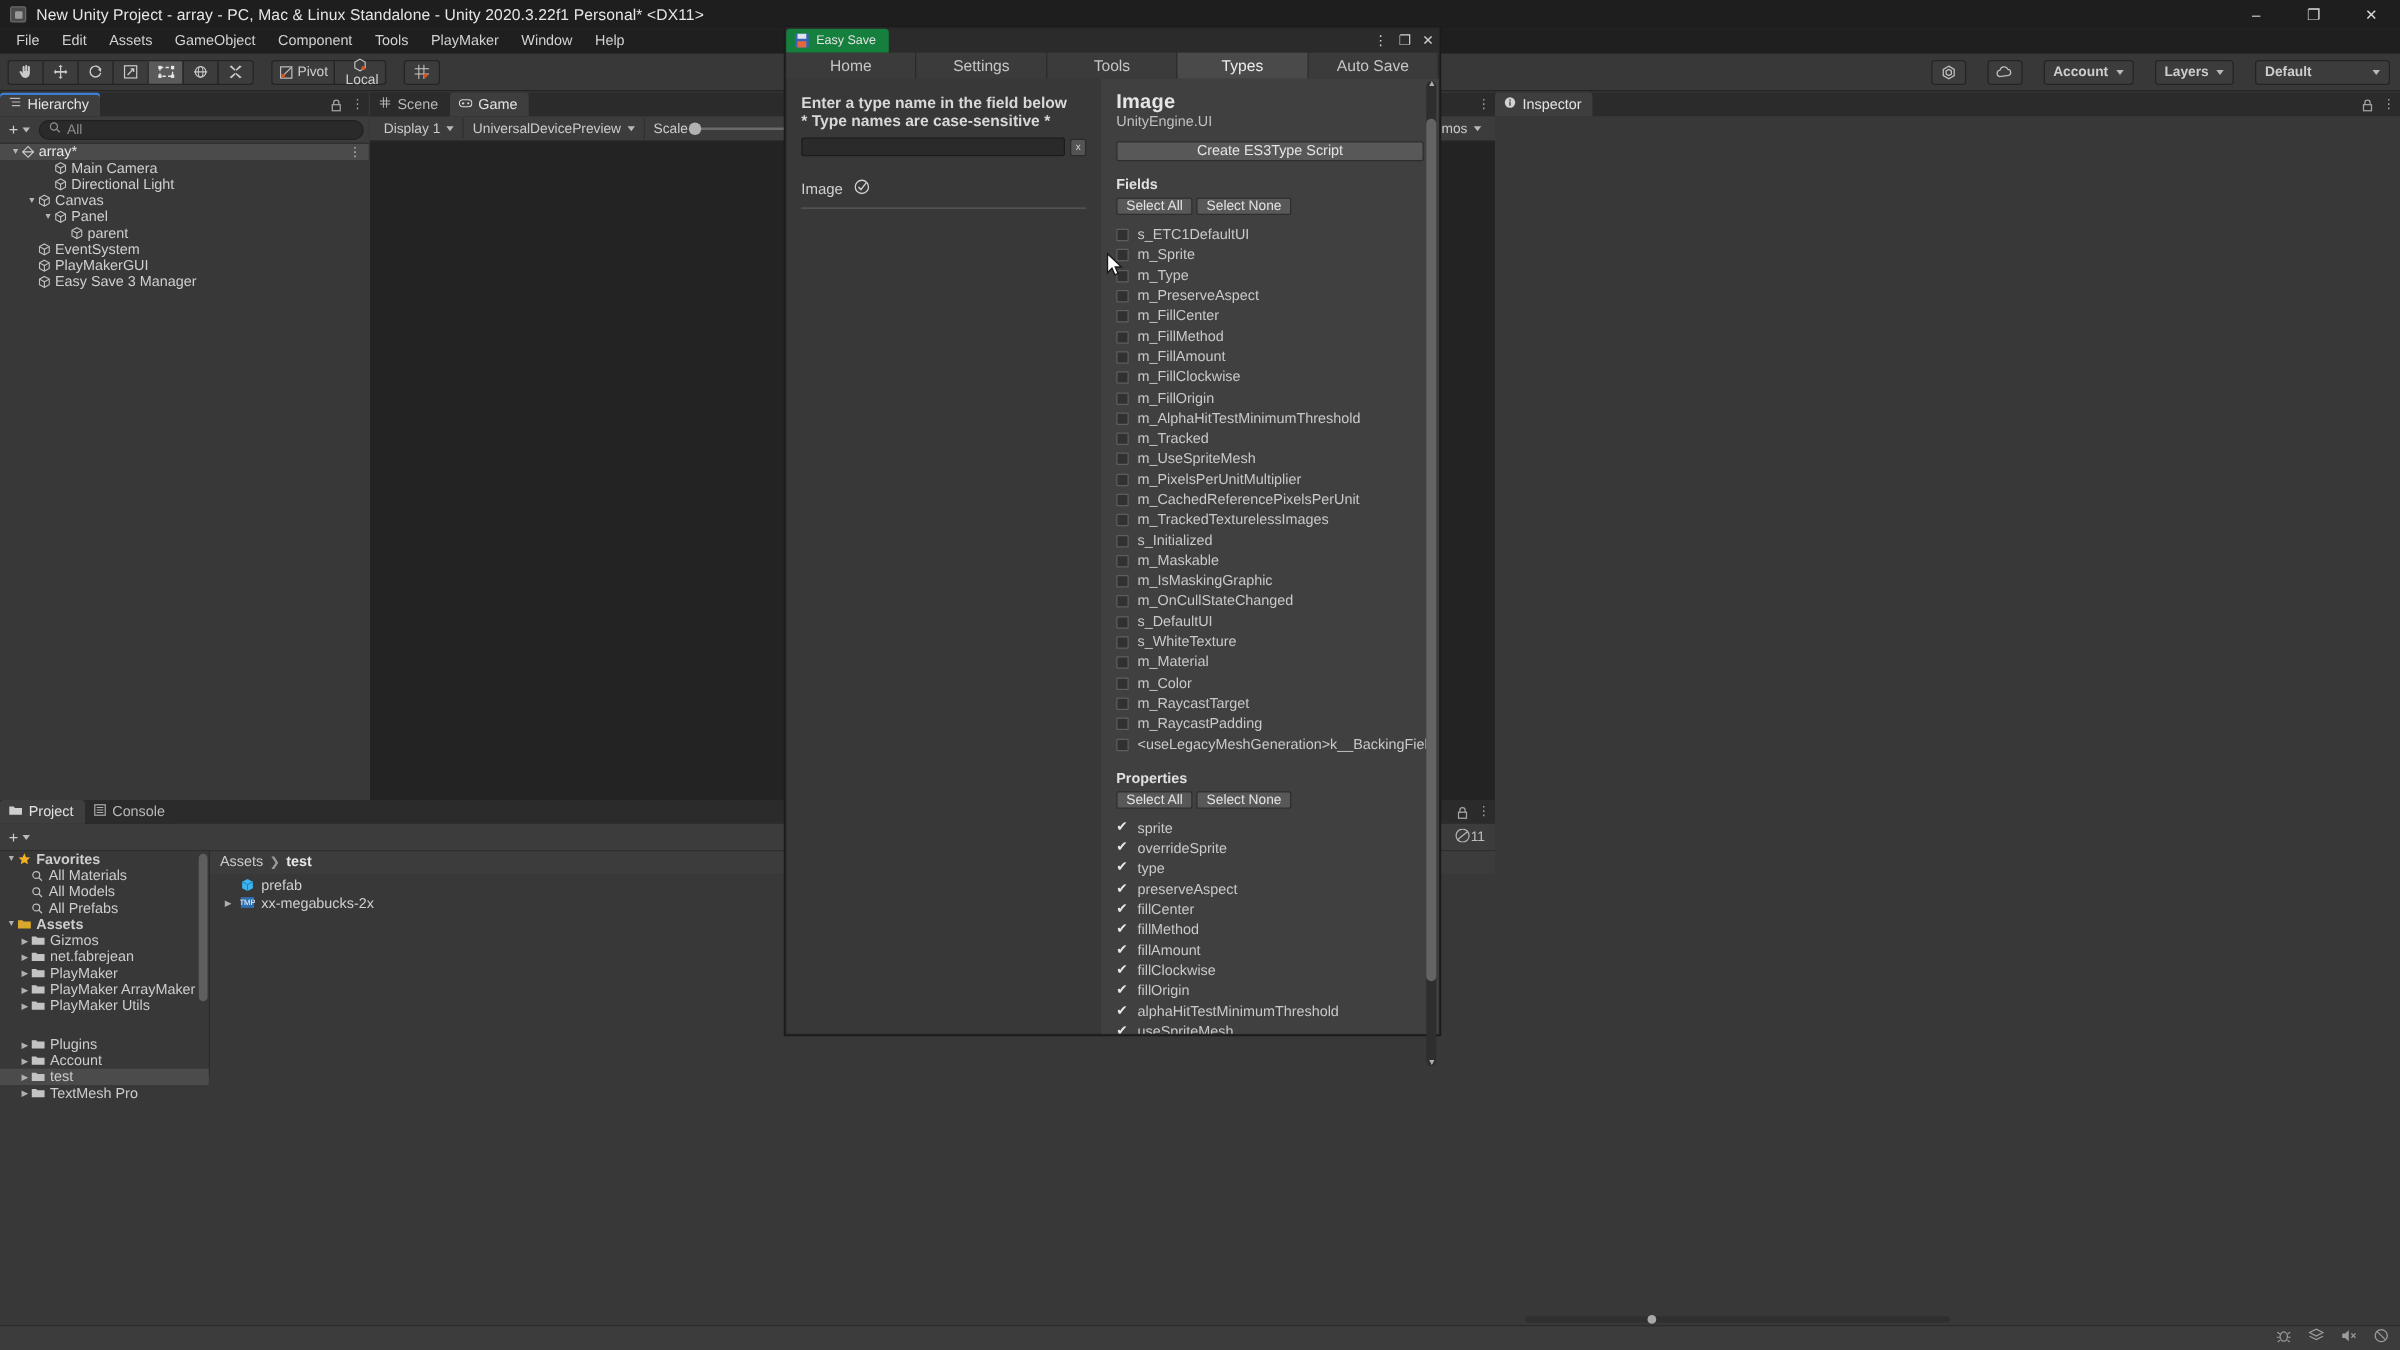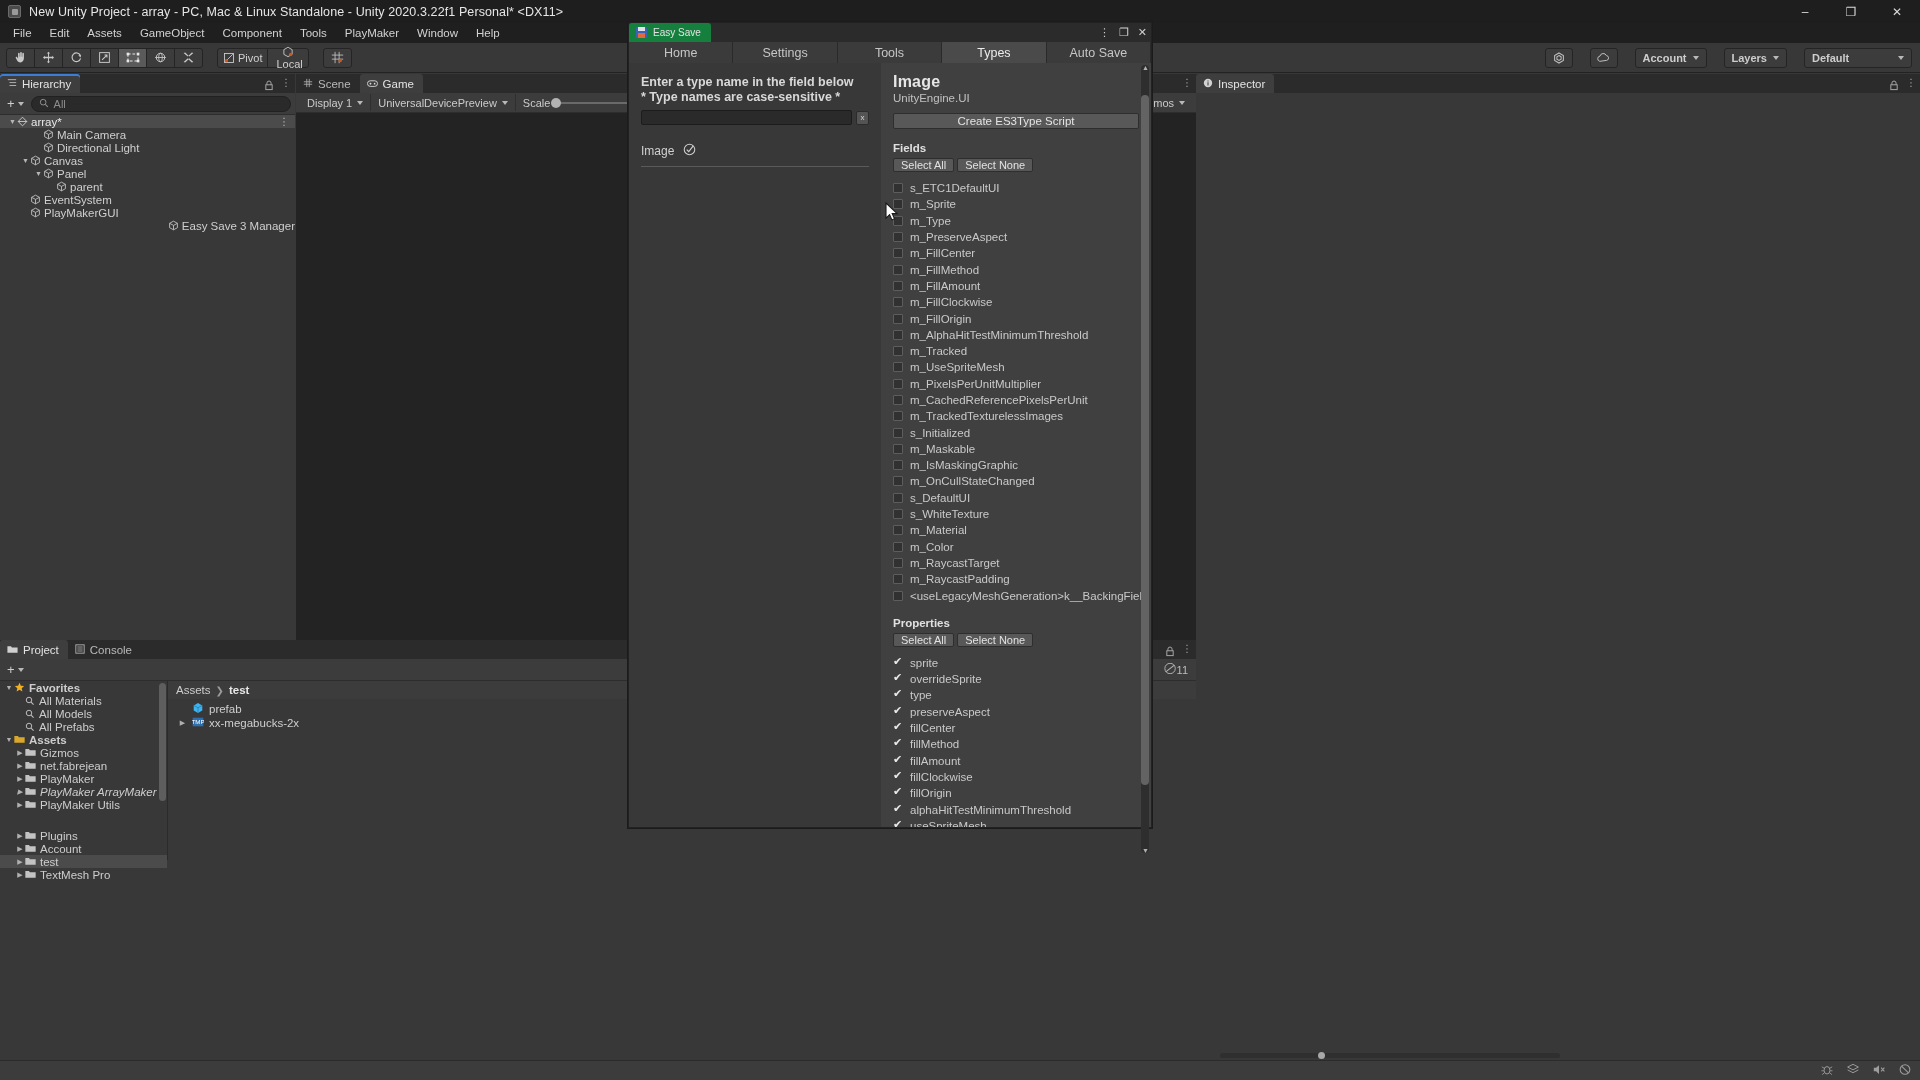--- a/index.html
+++ b/index.html
@@ -476,21 +476,21 @@
         <div class="h-row" style="padding-left: 21px;">
           <span class="tri"></span>
           <span class="gicon">
             <svg width="11" height="11" viewBox="0 0 13 13">
               <path fill="none" stroke="#c2c2c2" stroke-width="1.05" d="M6.5 1.4l4.6 2.5v5.2l-4.6 2.5-4.6-2.5V3.9z"></path>
               <path fill="none" stroke="#c2c2c2" stroke-width="1.05" d="M1.9 3.9l4.6 2.5 4.6-2.5M6.5 6.4v5.2"></path>
             </svg>
           </span>
           <span>PlayMakerGUI</span>
         </div>
-        <div class="h-row" style="padding-left: 21px; justify-content: flex-end;">
+        <div class="h-row" style="padding-left: 21px;">
           <span class="tri"></span>
           <span class="gicon">
             <svg width="11" height="11" viewBox="0 0 13 13">
               <path fill="none" stroke="#c2c2c2" stroke-width="1.05" d="M6.5 1.4l4.6 2.5v5.2l-4.6 2.5-4.6-2.5V3.9z"></path>
               <path fill="none" stroke="#c2c2c2" stroke-width="1.05" d="M1.9 3.9l4.6 2.5 4.6-2.5M6.5 6.4v5.2"></path>
             </svg>
           </span>
           <span>Easy Save 3 Manager</span>
         </div>
       </div>
@@ -687,21 +687,21 @@
             </div>
             <div class="p-row" style="padding-left: 15px;">
               <span class="tri">▶</span>
               <span class="ico">
                 <svg width="11" height="9" viewBox="0 0 13 10">
                   <path fill="#c3c3c3" d="M0.4 1h4.3l1.1 1.3h6.8v6.5H0.4z"></path>
                 </svg>
               </span>
               <span>PlayMaker</span>
             </div>
-            <div class="p-row" style="padding-left: 15px; font-style: italic;">
+            <div class="p-row" style="padding-left: 15px;">
               <span class="tri">▶</span>
               <span class="ico">
                 <svg width="11" height="9" viewBox="0 0 13 10">
                   <path fill="#c3c3c3" d="M0.4 1h4.3l1.1 1.3h6.8v6.5H0.4z"></path>
                 </svg>
               </span>
               <span>PlayMaker ArrayMaker</span>
             </div>
             <div class="p-row" style="padding-left: 15px;">
               <span class="tri">▶</span>

